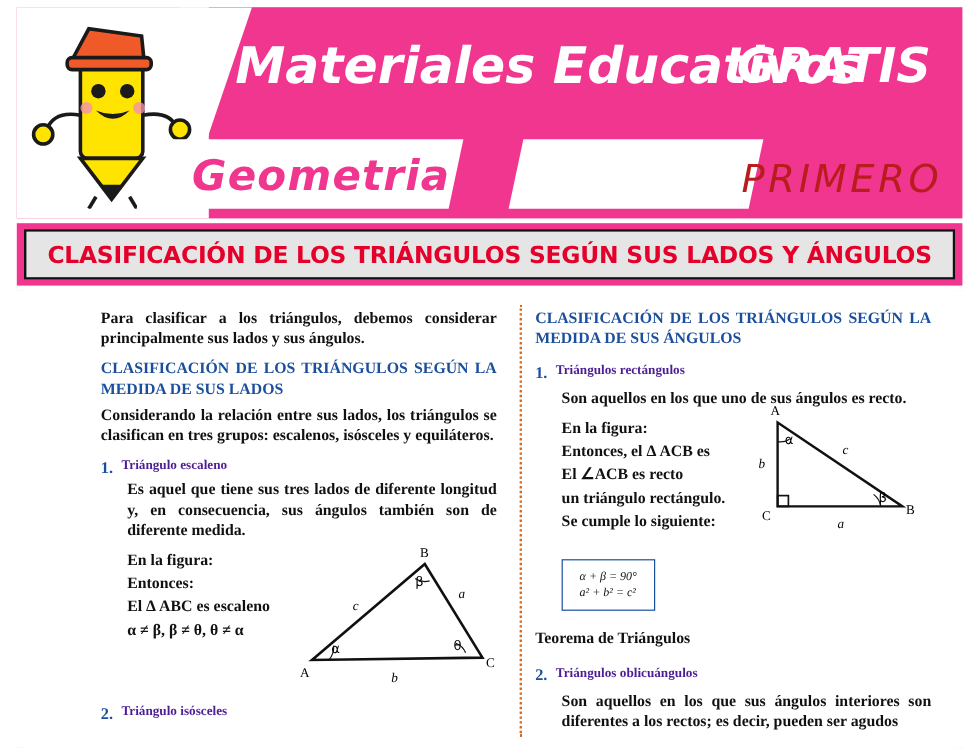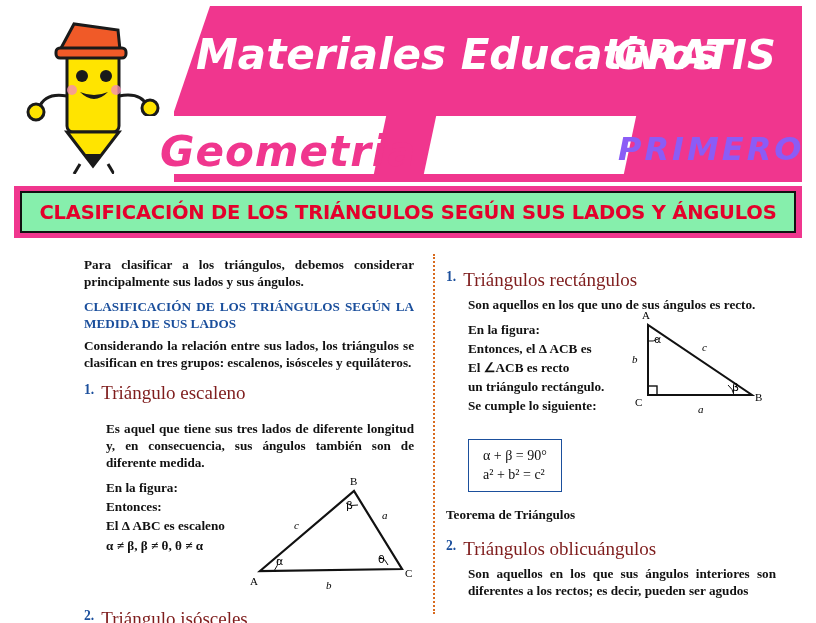--- a/index.html
+++ b/index.html
@@ -49,42 +49,42 @@
   }
   .band-white2{
     position:absolute;left:430px;top:116px;width:200px;height:58px;
     background:#ffffff;
     transform:skewX(-12deg);
   }
   .subj{
     position:absolute;left:160px;top:127px;
     color:#f0368e;
     font-family:"DejaVu Sans", sans-serif;
-    font-weight:bold;font-style:italic;font-size:42px;
+    font-weight:bold;font-style:italic;font-size:35px;
     letter-spacing:1px;
     text-align:center;
   }
   .grade{
     position:absolute;left:618px;top:130px;
-    color:#8b5cf6;
-    font-family:"DejaVu Sans", sans-serif;
-    font-weight:bold;font-style:italic;font-size:32px;
+    color:#b91c1c;
+    font-family:"DejaVu Sans", sans-serif;
+    font-weight:normal;font-style:italic;font-size:32px;
     letter-spacing:3px;
     text-align:center;
   }
   
   .mascot{position:absolute;left:22px;top:14px;width:150px;height:160px;}
   
   .titlebar-outer{
     position:absolute;left:14px;top:186px;width:788px;height:52px;
     background:#f0368e;
     display:flex;align-items:center;justify-content:center;
   }
   .titlebar-inner{
-    width:772px;height:38px;background:#86efac;
+    width:772px;height:38px;background:#e5e5e5;
     border:2px solid #111111;
     display:flex;align-items:center;justify-content:center;
   }
   .titlebar-text{
     color:#e4002b;
     font-family:"DejaVu Sans", sans-serif;
     font-weight:bold;font-size:19.5px;
     white-space:nowrap;letter-spacing:-0.2px;
   }
   
@@ -112,31 +112,31 @@
     color:#1b4f9c;font-weight:bold;
     font-family:"Liberation Serif", serif;
     font-size:13.2px;
     margin:0 0 4px 0;
     text-align:justify;
   }
   .num-item{
     display:flex;gap:7px;margin-top:10px;
   }
   .num{color:#1b4f9c;font-weight:bold;font-size:13.6px;}
-  .num-title{color:#7f1d1d;font-weight:normal;font-size:19px;}
+  .num-title{color:#4c1d95;font-weight:bold;font-size:11px;}
   .indent{margin-left:22px;}
   .tiny-gap{margin:0 0 2px 0;}
   .formula-box{
     margin:10px 0 8px 22px;
     border:1.4px solid #1b4f9c;
     padding:6px 14px 6px 14px;
     display:inline-block;
     background:#ffffff;
   }
-  .formula-box div{font-size:14px;margin:1px 0;}
+  .formula-box div{font-size:10px;margin:1px 0;font-style:italic;}
   .fig{position:absolute;}
   .bold{font-weight:bold;}
   .shadow-left{
     position:absolute;left:14px;top:242px;width:8px;height:381px;
     background:linear-gradient(to right,#d8d8d8,#ffffff);
   }
   .shadow-right{
     position:absolute;left:794px;top:242px;width:8px;height:381px;
     background:linear-gradient(to left,#d8d8d8,#ffffff);
   }
@@ -201,21 +201,21 @@
       <p>Para clasificar a los triángulos, debemos considerar principalmente sus lados y sus ángulos.</p>
 
       <p class="h-blue">CLASIFICACIÓN DE LOS TRIÁNGULOS SEGÚN LA MEDIDA DE SUS LADOS</p>
 
       <p>Considerando la relación entre sus lados, los triángulos se clasifican en tres grupos: escalenos, isósceles y equiláteros.</p>
 
       <div class="num-item">
         <span class="num">1.</span>
         <span class="num-title">Triángulo escaleno</span>
       </div>
-      <p class="indent" style="margin-top:14px">Es aquel que tiene sus tres lados de diferente longitud y, en consecuencia, sus ángulos también son de diferente medida.</p>
+      <p class="indent" style="margin-top:0">Es aquel que tiene sus tres lados de diferente longitud y, en consecuencia, sus ángulos también son de diferente medida.</p>
 
       <div style="position:relative;height:126px;">
         <div class="indent" style="position:absolute;left:0;top:0;width:160px;">
           <p class="tiny-gap">En la figura:</p>
           <p class="tiny-gap">Entonces:</p>
           <p class="tiny-gap">El Δ ABC es escaleno</p>
           <p class="tiny-gap bold">α ≠ β, β ≠ θ, θ ≠ α</p>
         </div>
 
         <svg class="fig" style="left:158px;top:-6px;" width="180" height="122" viewBox="0 0 180 122">
@@ -235,20 +235,21 @@
         </svg>
       </div>
 
       <div class="num-item" style="margin-top:2px">
         <span class="num">2.</span>
         <span class="num-title">Triángulo isósceles</span>
       </div>
     </div>
 
     <div class="col col-right">
+      <p class="h-blue">CLASIFICACIÓN DE LOS TRIÁNGULOS SEGÚN LA MEDIDA DE SUS ÁNGULOS</p>
 
       <div class="num-item" style="margin-top:12px">
         <span class="num">1.</span>
         <span class="num-title">Triángulos rectángulos</span>
       </div>
       <p class="indent" style="margin-top:3px">Son aquellos en los que uno de sus ángulos es recto.</p>
 
       <div style="position:relative;height:108px;">
         <div class="indent" style="position:absolute;left:0;top:0;width:160px;">
           <p class="tiny-gap">En la figura:</p>

